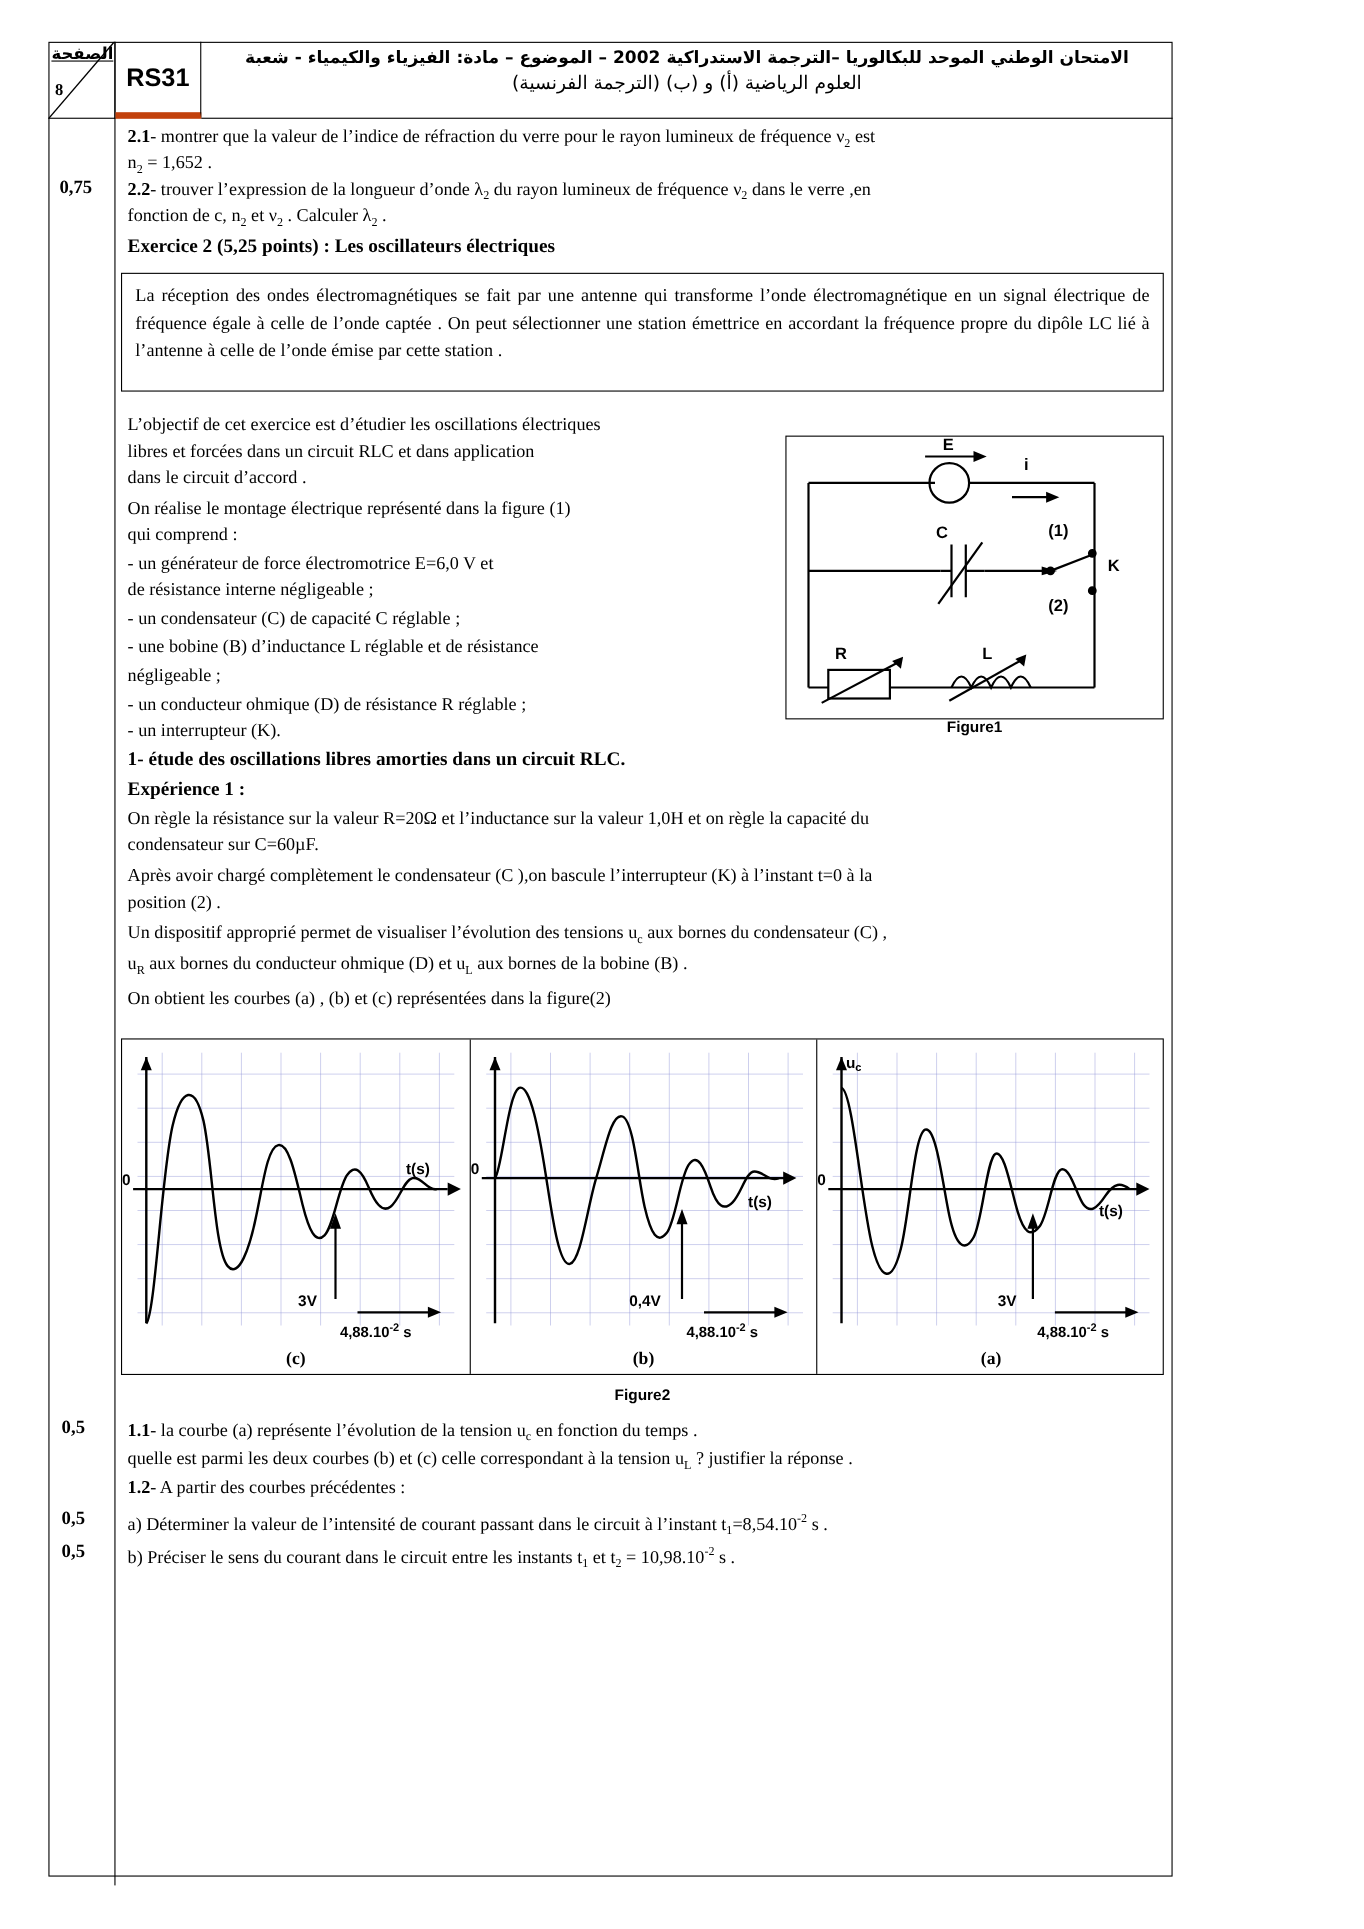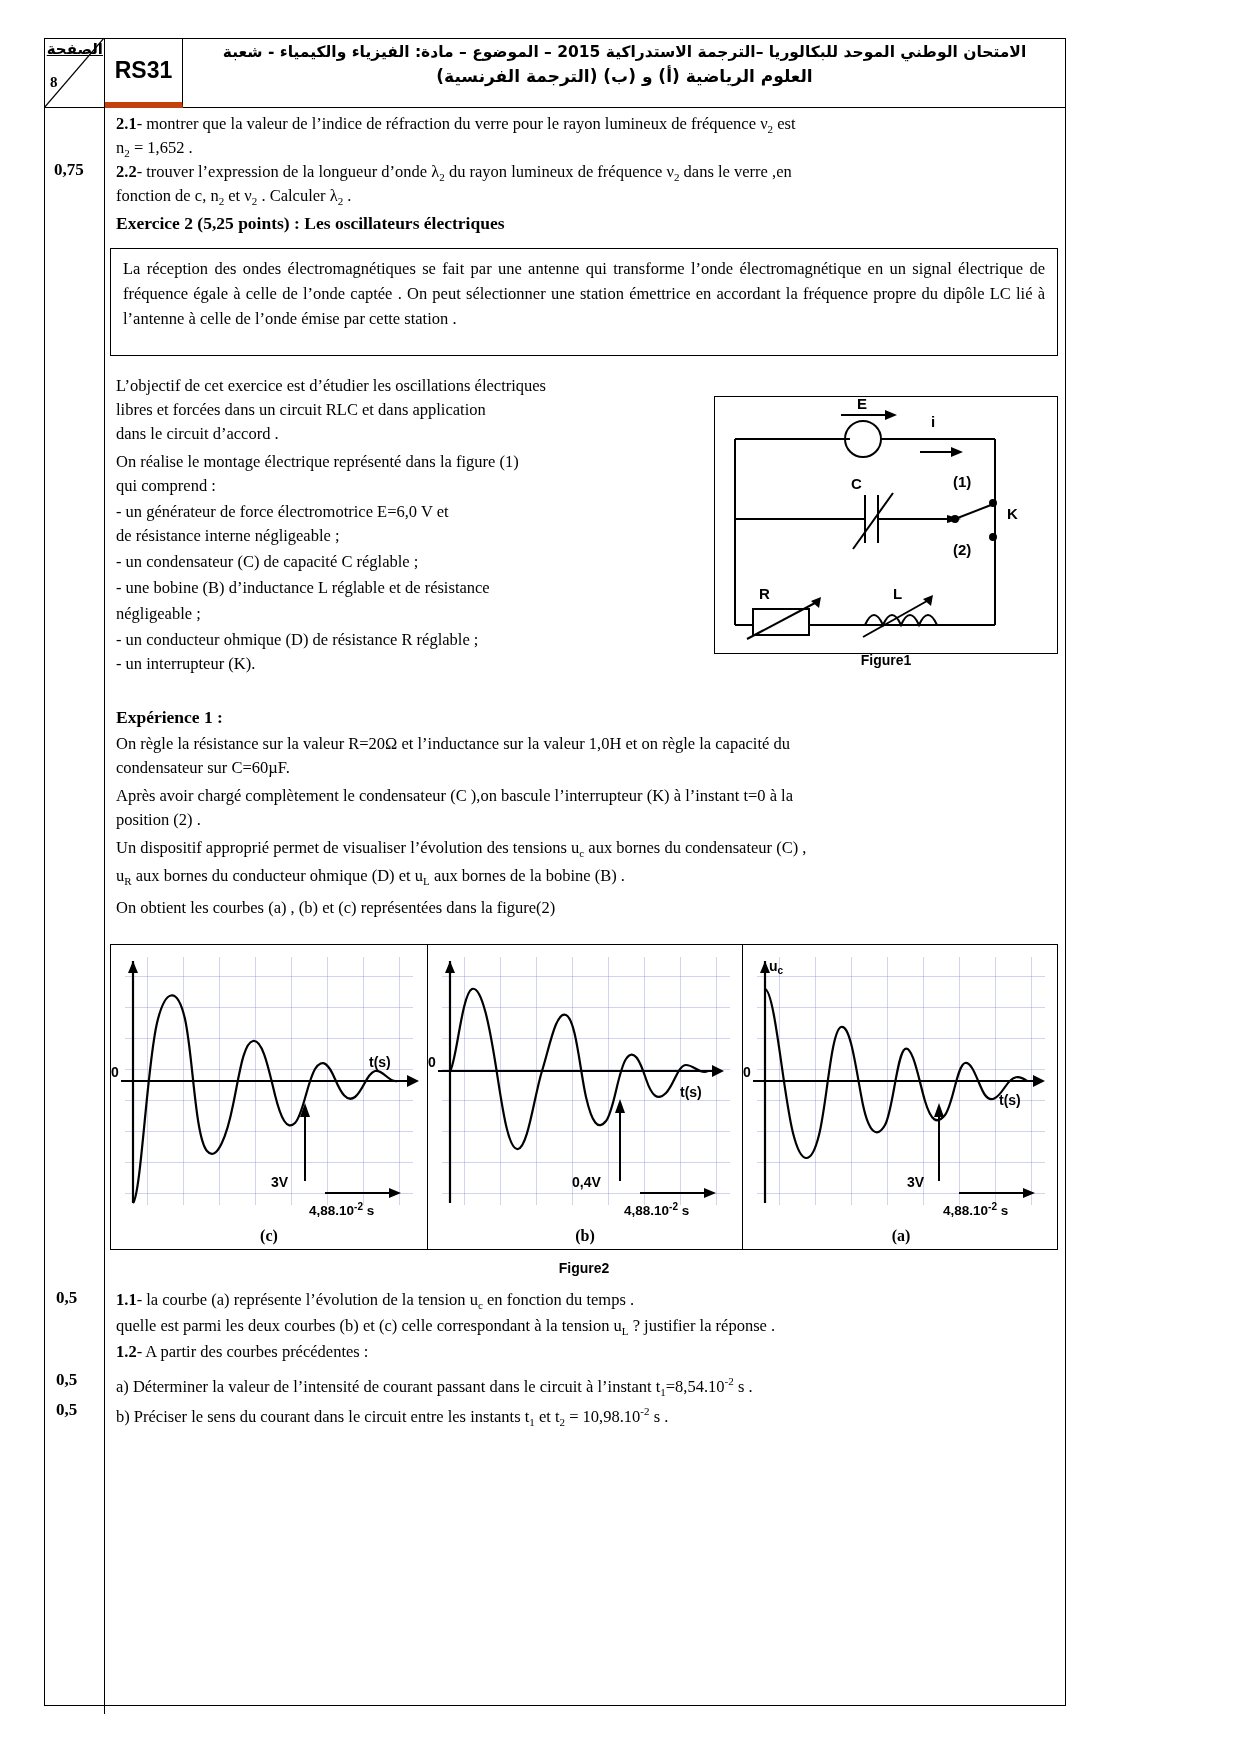--- a/index.html
+++ b/index.html
@@ -13,21 +13,21 @@
   
   .hdr{position:absolute;left:44px;top:38px;width:1022px;height:70px;box-sizing:border-box;}
   .hdr-page{position:absolute;left:0;top:0;width:61px;height:70px;border-right:1px solid #000;border-bottom:1px solid #000;box-sizing:border-box;}
   .hdr-page .lbl{position:absolute;left:4px;top:2px;width:55px;text-align:center;font-size:15px;font-weight:bold;font-family:"DejaVu Sans",sans-serif;text-decoration:underline;direction:rtl;}
   .hdr-page .num{position:absolute;left:6px;top:36px;font-size:15px;font-weight:bold;font-family:"Liberation Serif",serif;}
   .hdr-page .diag{position:absolute;left:0;top:0;width:61px;height:70px;}
   .hdr-code{position:absolute;left:61px;top:0;width:78px;height:70px;border-right:1px solid #000;border-bottom:6px solid #c2410c;box-sizing:border-box;display:flex;align-items:center;justify-content:center;font-family:"Liberation Sans",sans-serif;font-weight:bold;font-size:23px;}
   .hdr-main{position:absolute;left:139px;top:0;width:883px;height:70px;border-bottom:1px solid #000;box-sizing:border-box;text-align:center;direction:rtl;}
   .hdr-line1{margin-top:5px;font-size:15.5px;font-weight:bold;font-family:"DejaVu Sans",sans-serif;}
   .hdr-line1 .yr{font-family:"DejaVu Sans",sans-serif;font-weight:bold;letter-spacing:1px;}
-  .hdr-line2{margin-top:5px;font-size:17px;font-weight:bold;font-family:"DejaVu Sans",sans-serif;}
+  .hdr-line2{margin-top:5px;font-size:17px;font-weight:normal;font-family:"DejaVu Sans",sans-serif;}
 
   
   .txt{position:absolute;font-size:16.5px;line-height:23px;}
   .mk{position:absolute;font-weight:bold;font-size:17px;font-family:"Liberation Serif",serif;}
   .b{font-weight:bold;}
   sub{font-size:11px;}
   sup{font-size:11px;}
 
   .boxquote{position:absolute;left:110px;top:248px;width:948px;height:108px;border:1px solid #000;box-sizing:border-box;}
   .boxquote p{margin:0;padding:7px 12px 0 12px;font-size:16.5px;line-height:25px;text-align:justify;}
@@ -56,21 +56,21 @@
       <svg class="diag" viewBox="0 0 61 70">
         <line x1="60" y1="0" x2="0" y2="70" stroke="#000" stroke-width="1.2"></line>
       </svg>
       <div class="lbl">الصفحة</div>
       <div class="num">8</div>
     </div>
     <div class="hdr-code">RS31</div>
     <div class="hdr-main">
       <div class="hdr-line1">
         <span>الامتحان الوطني الموحد للبكالوريا –الترجمة الاستدراكية</span>
-        <span class="yr">2015</span>
+        <span class="yr">2002</span>
         <span>– الموضوع – مادة: الفيزياء والكيمياء - شعبة</span>
       </div>
       <div class="hdr-line2">العلوم الرياضية (أ) و (ب) (الترجمة الفرنسية)</div>
     </div>
   </div>
 
   <div class="txt" style="left:116px;top:112px;width:940px;">
     <span class="b">2.1</span>- montrer que la valeur de l’indice de réfraction du verre pour le rayon lumineux de fréquence ν<sub>2</sub> est
   </div>
   <div class="txt" style="left:116px;top:136px;">
@@ -155,20 +155,21 @@
         <text x="292" y="122">K</text>
         <text x="238" y="90">(1)</text>
         <text x="238" y="158">(2)</text>
         <text x="44" y="202">R</text>
         <text x="178" y="202">L</text>
       </g>
     </svg>
   </div>
   <div class="fig1cap">Figure1</div>
 
+  <div class="txt b" style="left:116px;top:678px;font-size:17.5px;">1-  étude des oscillations libres amorties dans un circuit RLC.</div>
   <div class="txt b" style="left:116px;top:706px;font-size:17.5px;">Expérience 1 :</div>
 
   <div class="txt" style="left:116px;top:732px;width:945px;">On règle la résistance sur la valeur R=20Ω et l’inductance sur la valeur 1,0H et on règle la capacité du</div>
   <div class="txt" style="left:116px;top:756px;">condensateur sur C=60µF.</div>
   <div class="txt" style="left:116px;top:784px;width:945px;">Après avoir chargé complètement le condensateur (C ),on bascule l’interrupteur (K) à l’instant t=0 à la</div>
   <div class="txt" style="left:116px;top:808px;">position (2) .</div>
   <div class="txt" style="left:116px;top:864px;width:950px;">u<sub>R</sub> aux bornes du conducteur ohmique (D) et u<sub>L</sub> aux bornes de la bobine (B) .</div>
   <div class="txt" style="left:116px;top:836px;width:950px;">Un dispositif approprié permet de visualiser l’évolution des tensions u<sub>c</sub> aux bornes du condensateur (C) ,</div>
   <div class="txt" style="left:116px;top:896px;">On obtient les courbes (a) , (b) et (c) représentées dans la figure(2)</div>
 

